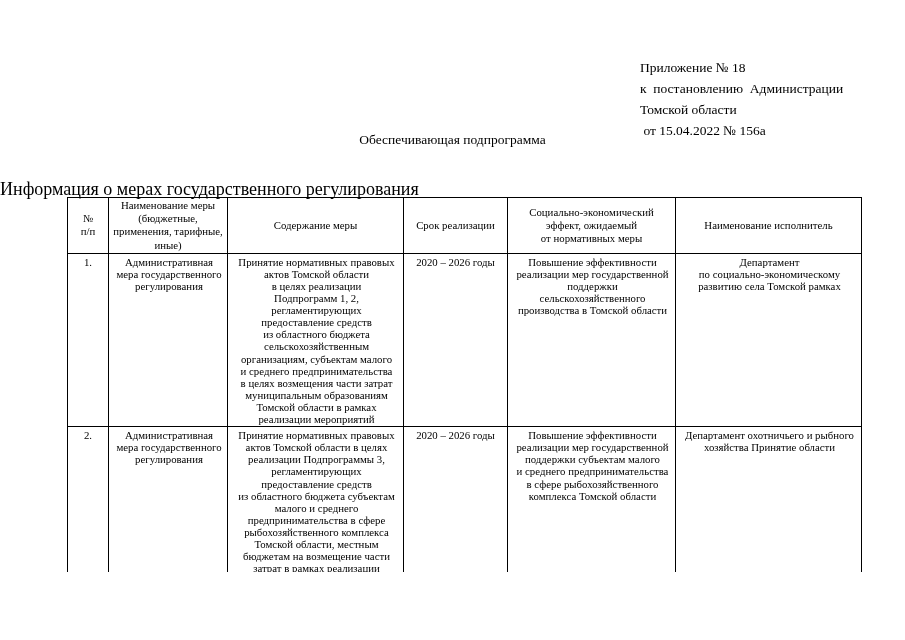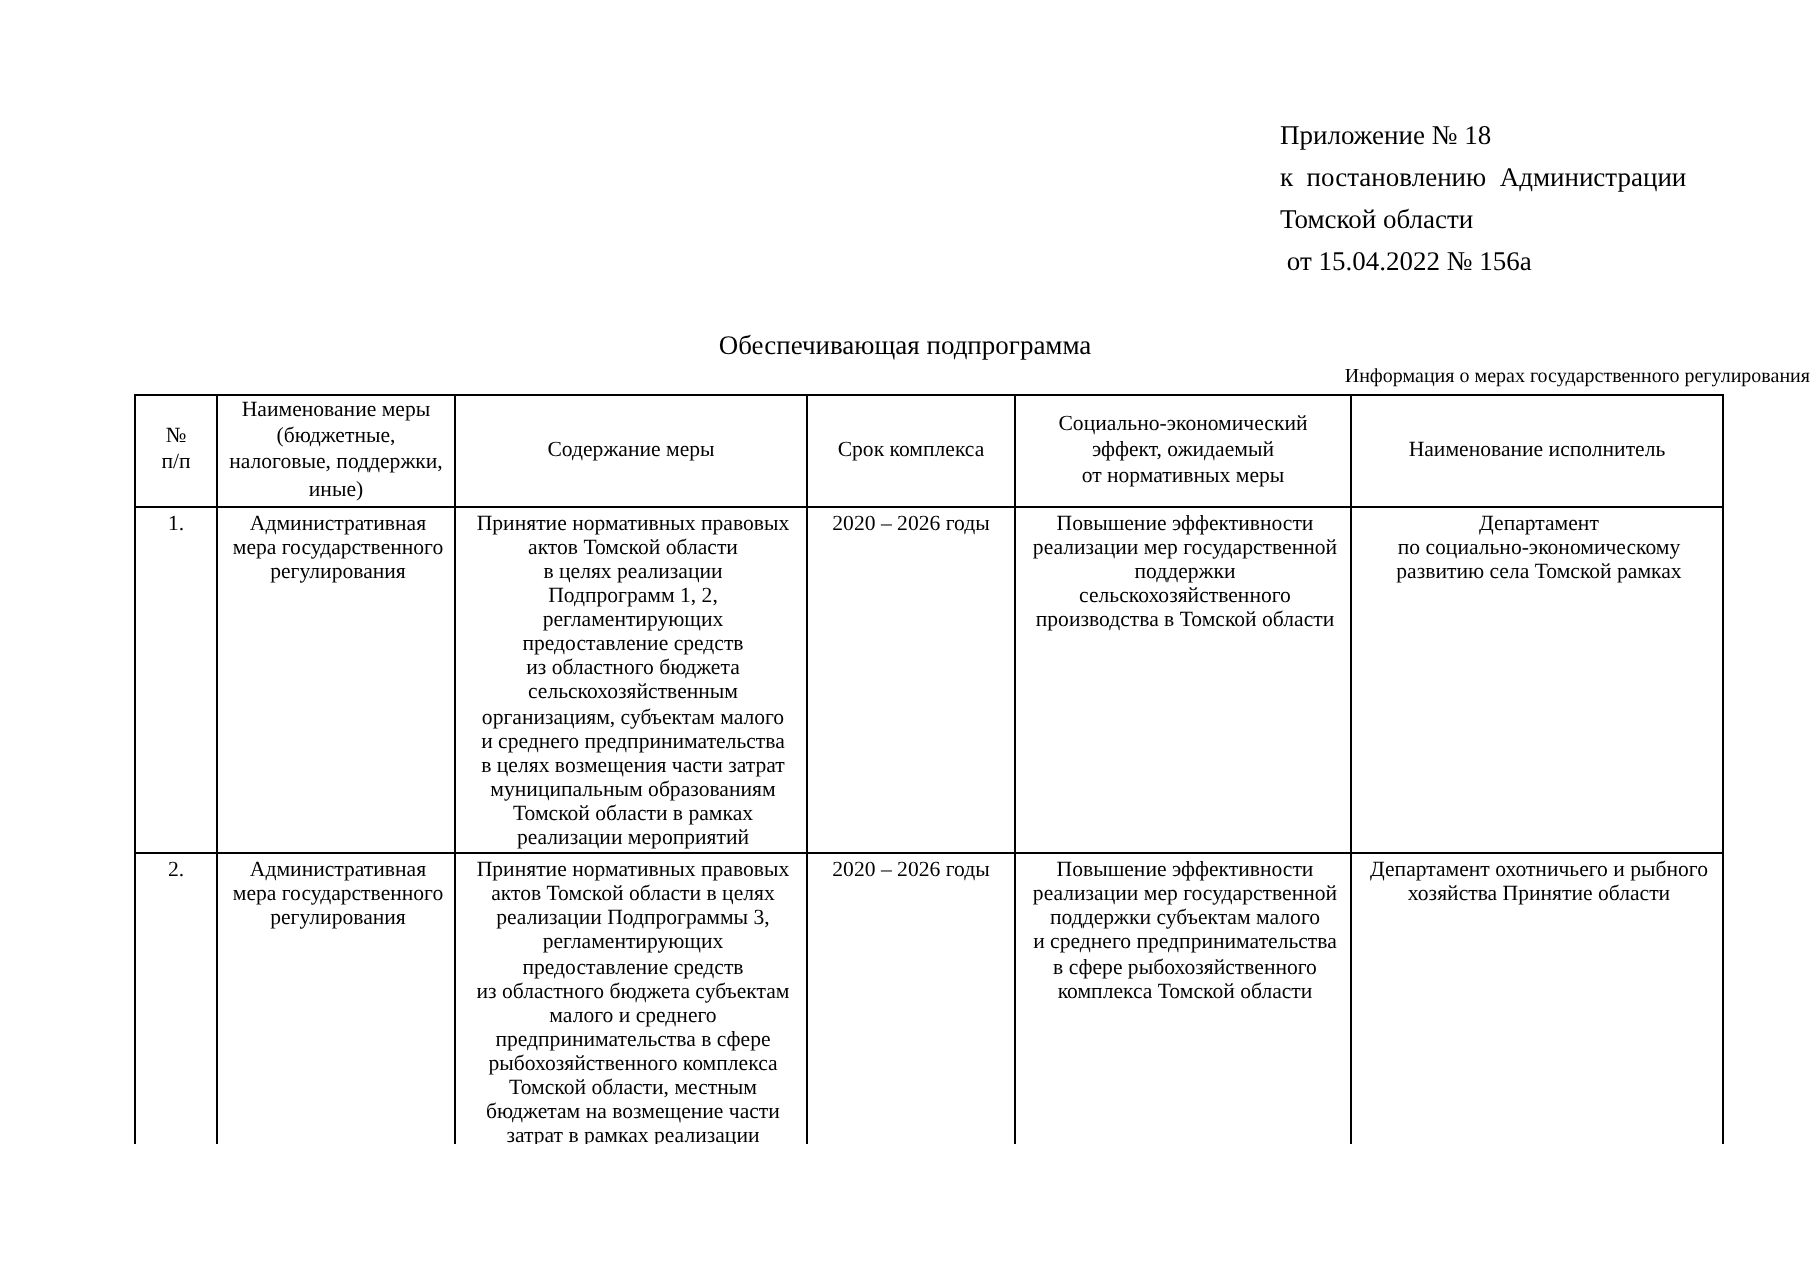--- a/index.html
+++ b/index.html
@@ -17,33 +17,33 @@
     left: 640px;
     top: 57px;
     width: 250px;
     font-size: 13.5px;
     line-height: 21px;
     white-space: pre-wrap;
   }
   .doc-title {
     position: absolute;
     left: 0;
-    top: 165px;
+    top: 132px;
     width: 905px;
     text-align: center;
     font-size: 13.5px;
     line-height: 16px;
   }
   .doc-subtitle {
     position: absolute;
     left: 0;
     top: 181px;
     width: 905px;
-    text-align: right;
-    font-size: 10px;
+    text-align: left;
+    font-size: 18px;
     line-height: 16px;
   }
   table.reg {
     position: absolute;
     left: 67px;
     top: 197px;
     border-collapse: collapse;
     table-layout: fixed;
   }
   table.reg th, table.reg td {
@@ -100,24 +100,24 @@
       <col style="width:104px">
       <col style="width:168px">
       <col style="width:186px">
     </colgroup>
     <thead>
       <tr>
         <th>№
 п/п</th>
         <th>Наименование меры
 (бюджетные,
-налоговые, поддержки,
+применения, тарифные,
 иные)</th>
         <th>Содержание меры</th>
-        <th>Срок комплекса</th>
+        <th>Срок реализации</th>
         <th>Социально-экономический
 эффект, ожидаемый
 от нормативных меры</th>
         <th>Наименование исполнитель</th>
       </tr>
     </thead>
     <tbody>
       <tr class="r1">
         <td class="c-num">1.</td>
         <td>Административная

